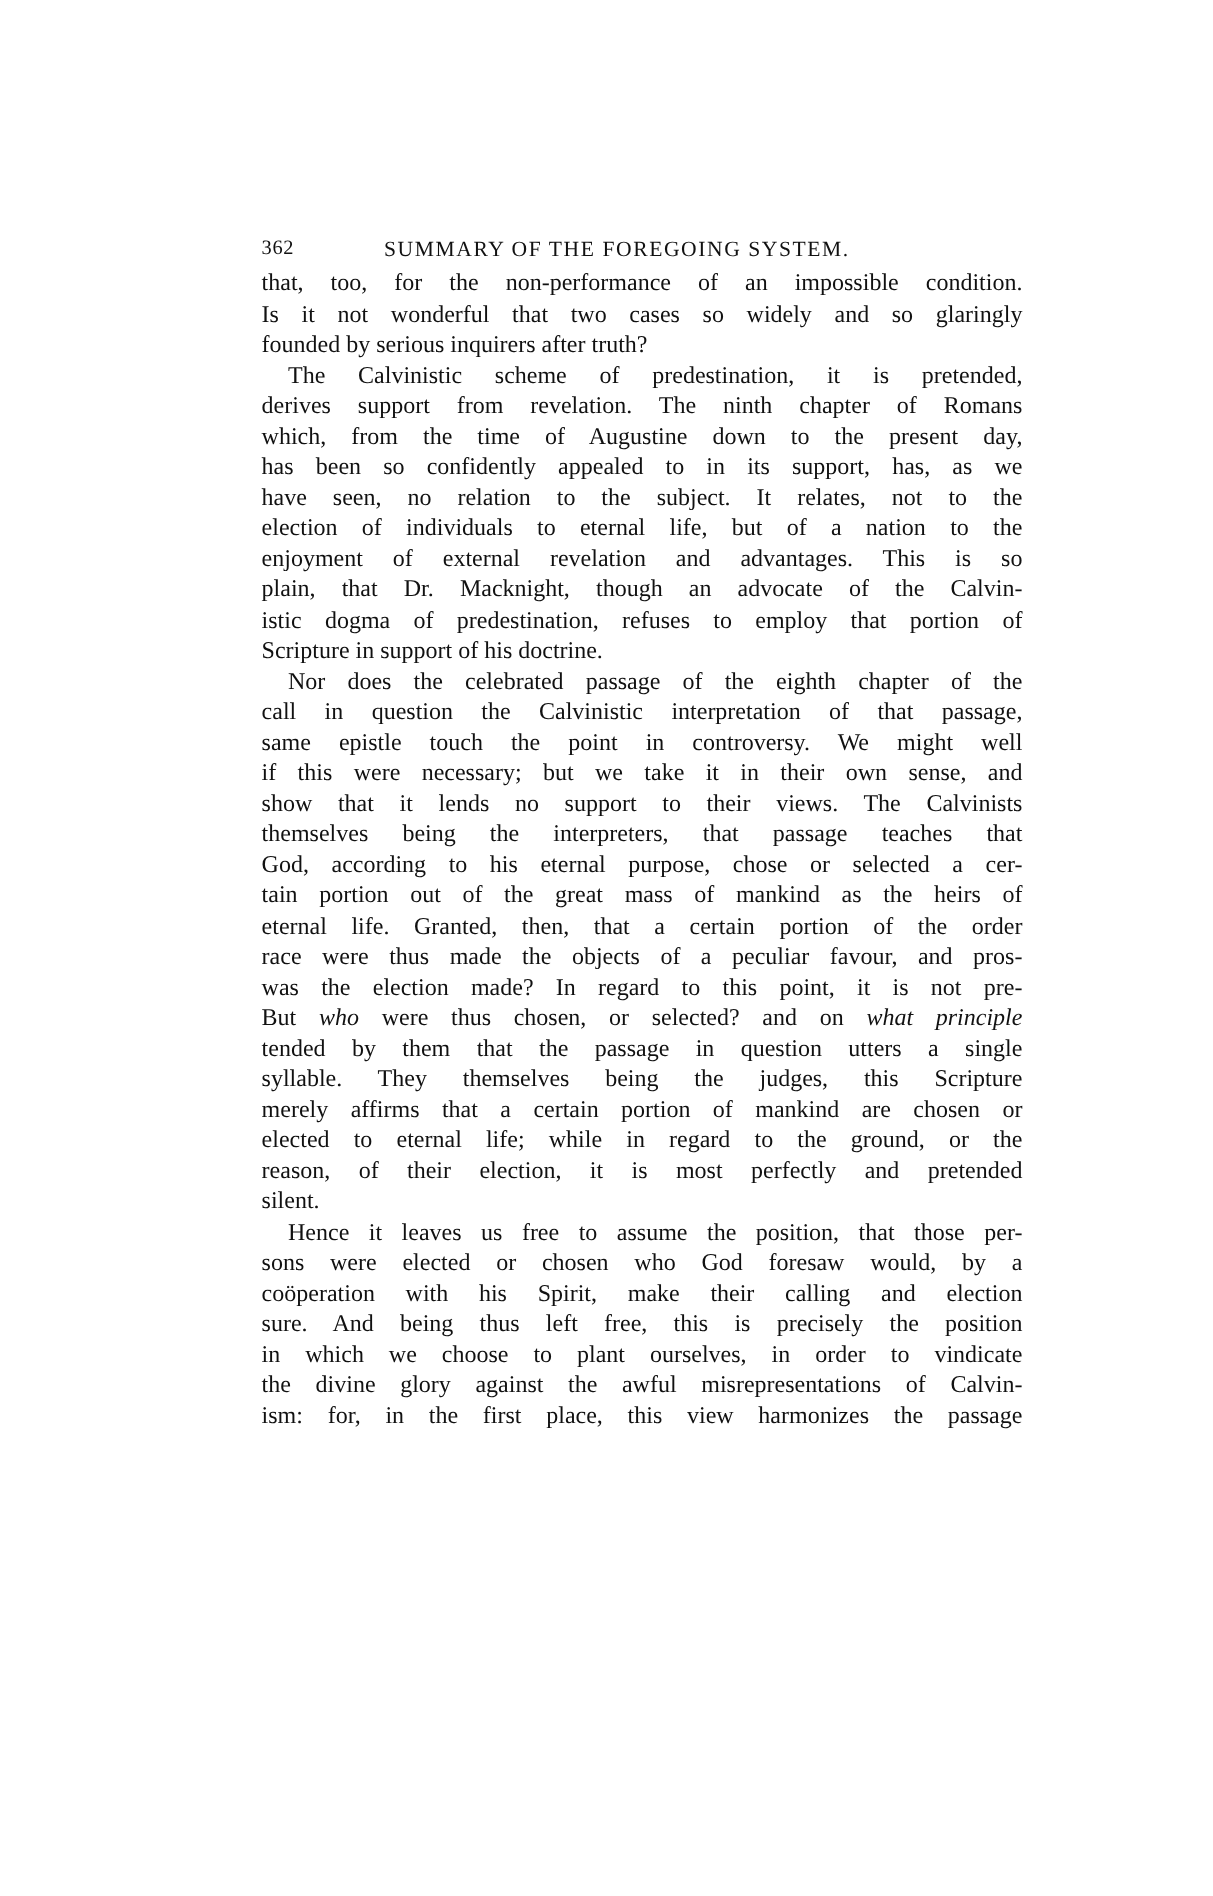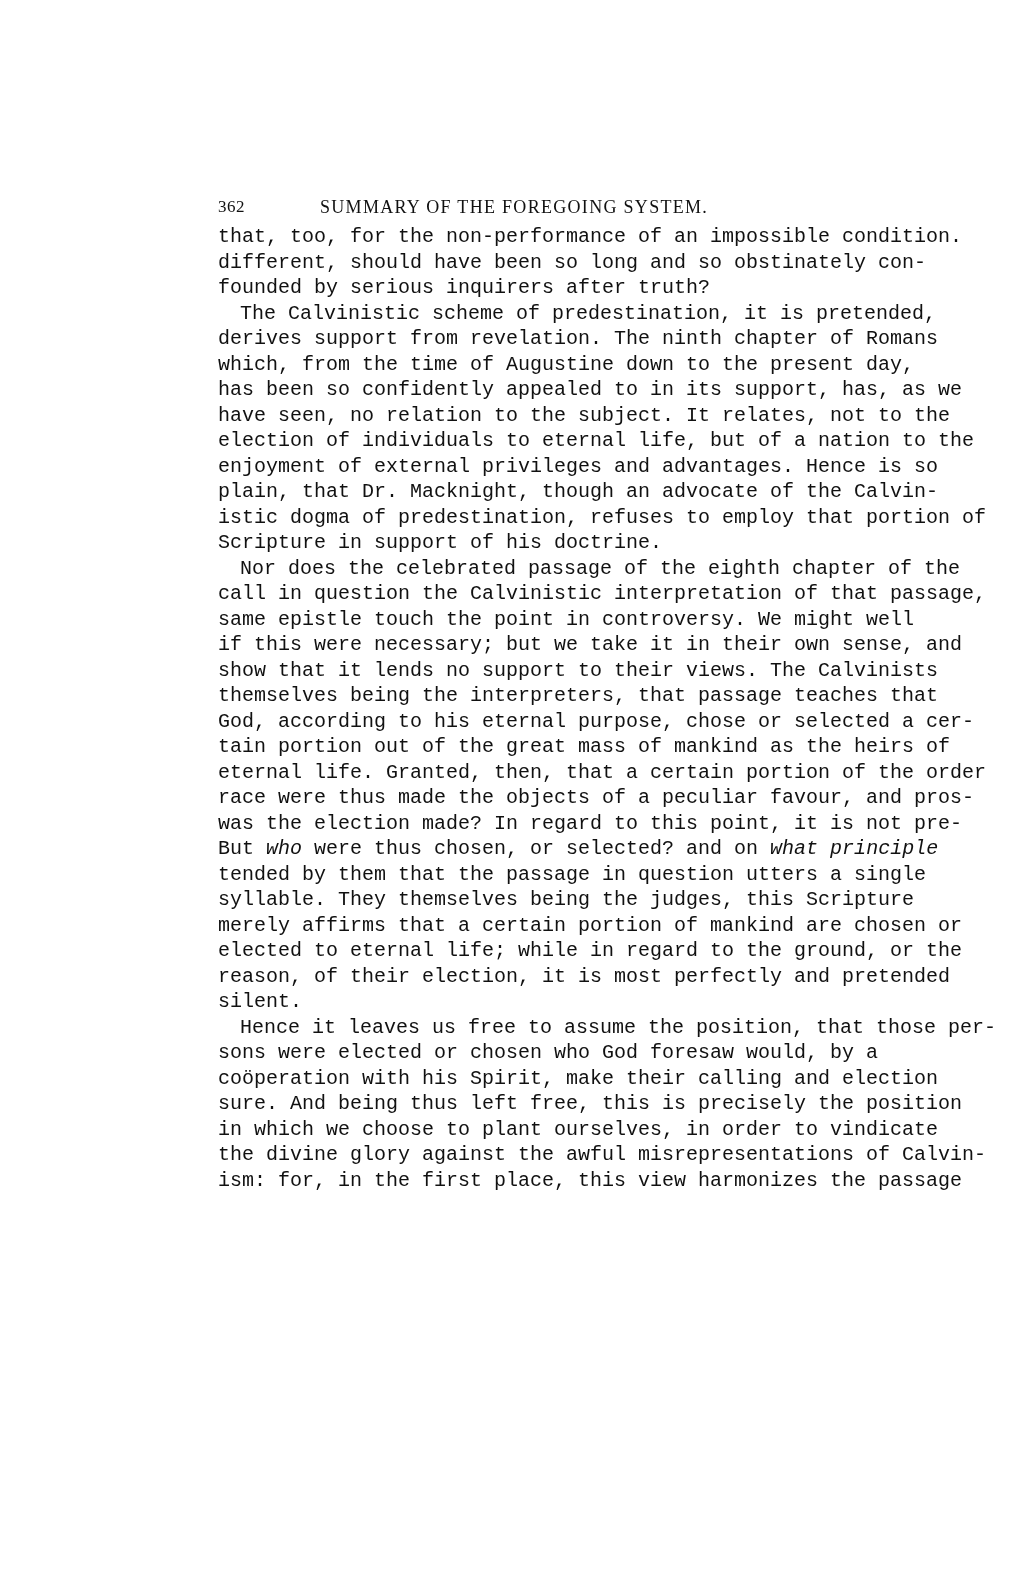--- a/index.html
+++ b/index.html
@@ -19,45 +19,45 @@
     position: absolute; left: 102px; top: 0; font-size: 18px; letter-spacing: 1.3px;
     text-transform: uppercase;
   }
   .body-text {
     position: absolute; left: 218px; top: 224px; width: 634px;
     font-family: "Liberation Serif", "DejaVu Serif", serif;
     font-size: 20px; line-height: 25.5px; color: #111;
   }
   .line {
     display: block; height: 25.5px; white-space: nowrap;
-    text-align: justify; text-align-last: justify; font-family: Liberation Mono, monospace;
+    text-align: justify; text-align-last: justify;
   }
   .line.last { text-align-last: left; }
   .line.indent { padding-left: 22px; }
   .line em { font-style: italic; }
 </style>
 </head>
 <body>
 
 <div class="page">
   <div class="running-head">
     <span class="page-number">362</span>
     <span class="head-title">SUMMARY OF THE FOREGOING SYSTEM.</span>
   </div>
   <div class="body-text" id="body-text">
       <span class="line">that, too, for the non-performance of an impossible condition.</span>
-      <span class="line">different, should have been so long and so obstinately con-</span>
+      <span class="line">Is it not wonderful that two cases so widely and so glaringly</span>
       <span class="line last">founded by serious inquirers after truth?</span>
       <span class="line indent">The Calvinistic scheme of predestination, it is pretended,</span>
       <span class="line">derives support from revelation.  The ninth chapter of Romans</span>
       <span class="line">which, from the time of Augustine down to the present day,</span>
       <span class="line">has been so confidently appealed to in its support, has, as we</span>
       <span class="line">have seen, no relation to the subject.  It relates, not to the</span>
       <span class="line">election of individuals to eternal life, but of a nation to the</span>
-      <span class="line">enjoyment of external privileges and advantages.  Hence is so</span>
+      <span class="line">enjoyment of external revelation and advantages.  This is so</span>
       <span class="line">plain, that Dr. Macknight, though an advocate of the Calvin-</span>
       <span class="line">istic dogma of predestination, refuses to employ that portion of</span>
       <span class="line last">Scripture in support of his doctrine.</span>
       <span class="line indent">Nor does the celebrated passage of the eighth chapter of the</span>
       <span class="line">call in question the Calvinistic interpretation of that passage,</span>
       <span class="line">same epistle touch the point in controversy.  We might well</span>
       <span class="line">if this were necessary; but we take it in their own sense, and</span>
       <span class="line">show that it lends no support to their views.  The Calvinists</span>
       <span class="line">themselves being the interpreters, that passage teaches that</span>
       <span class="line">God, according to his eternal purpose, chose or selected a cer-</span>

